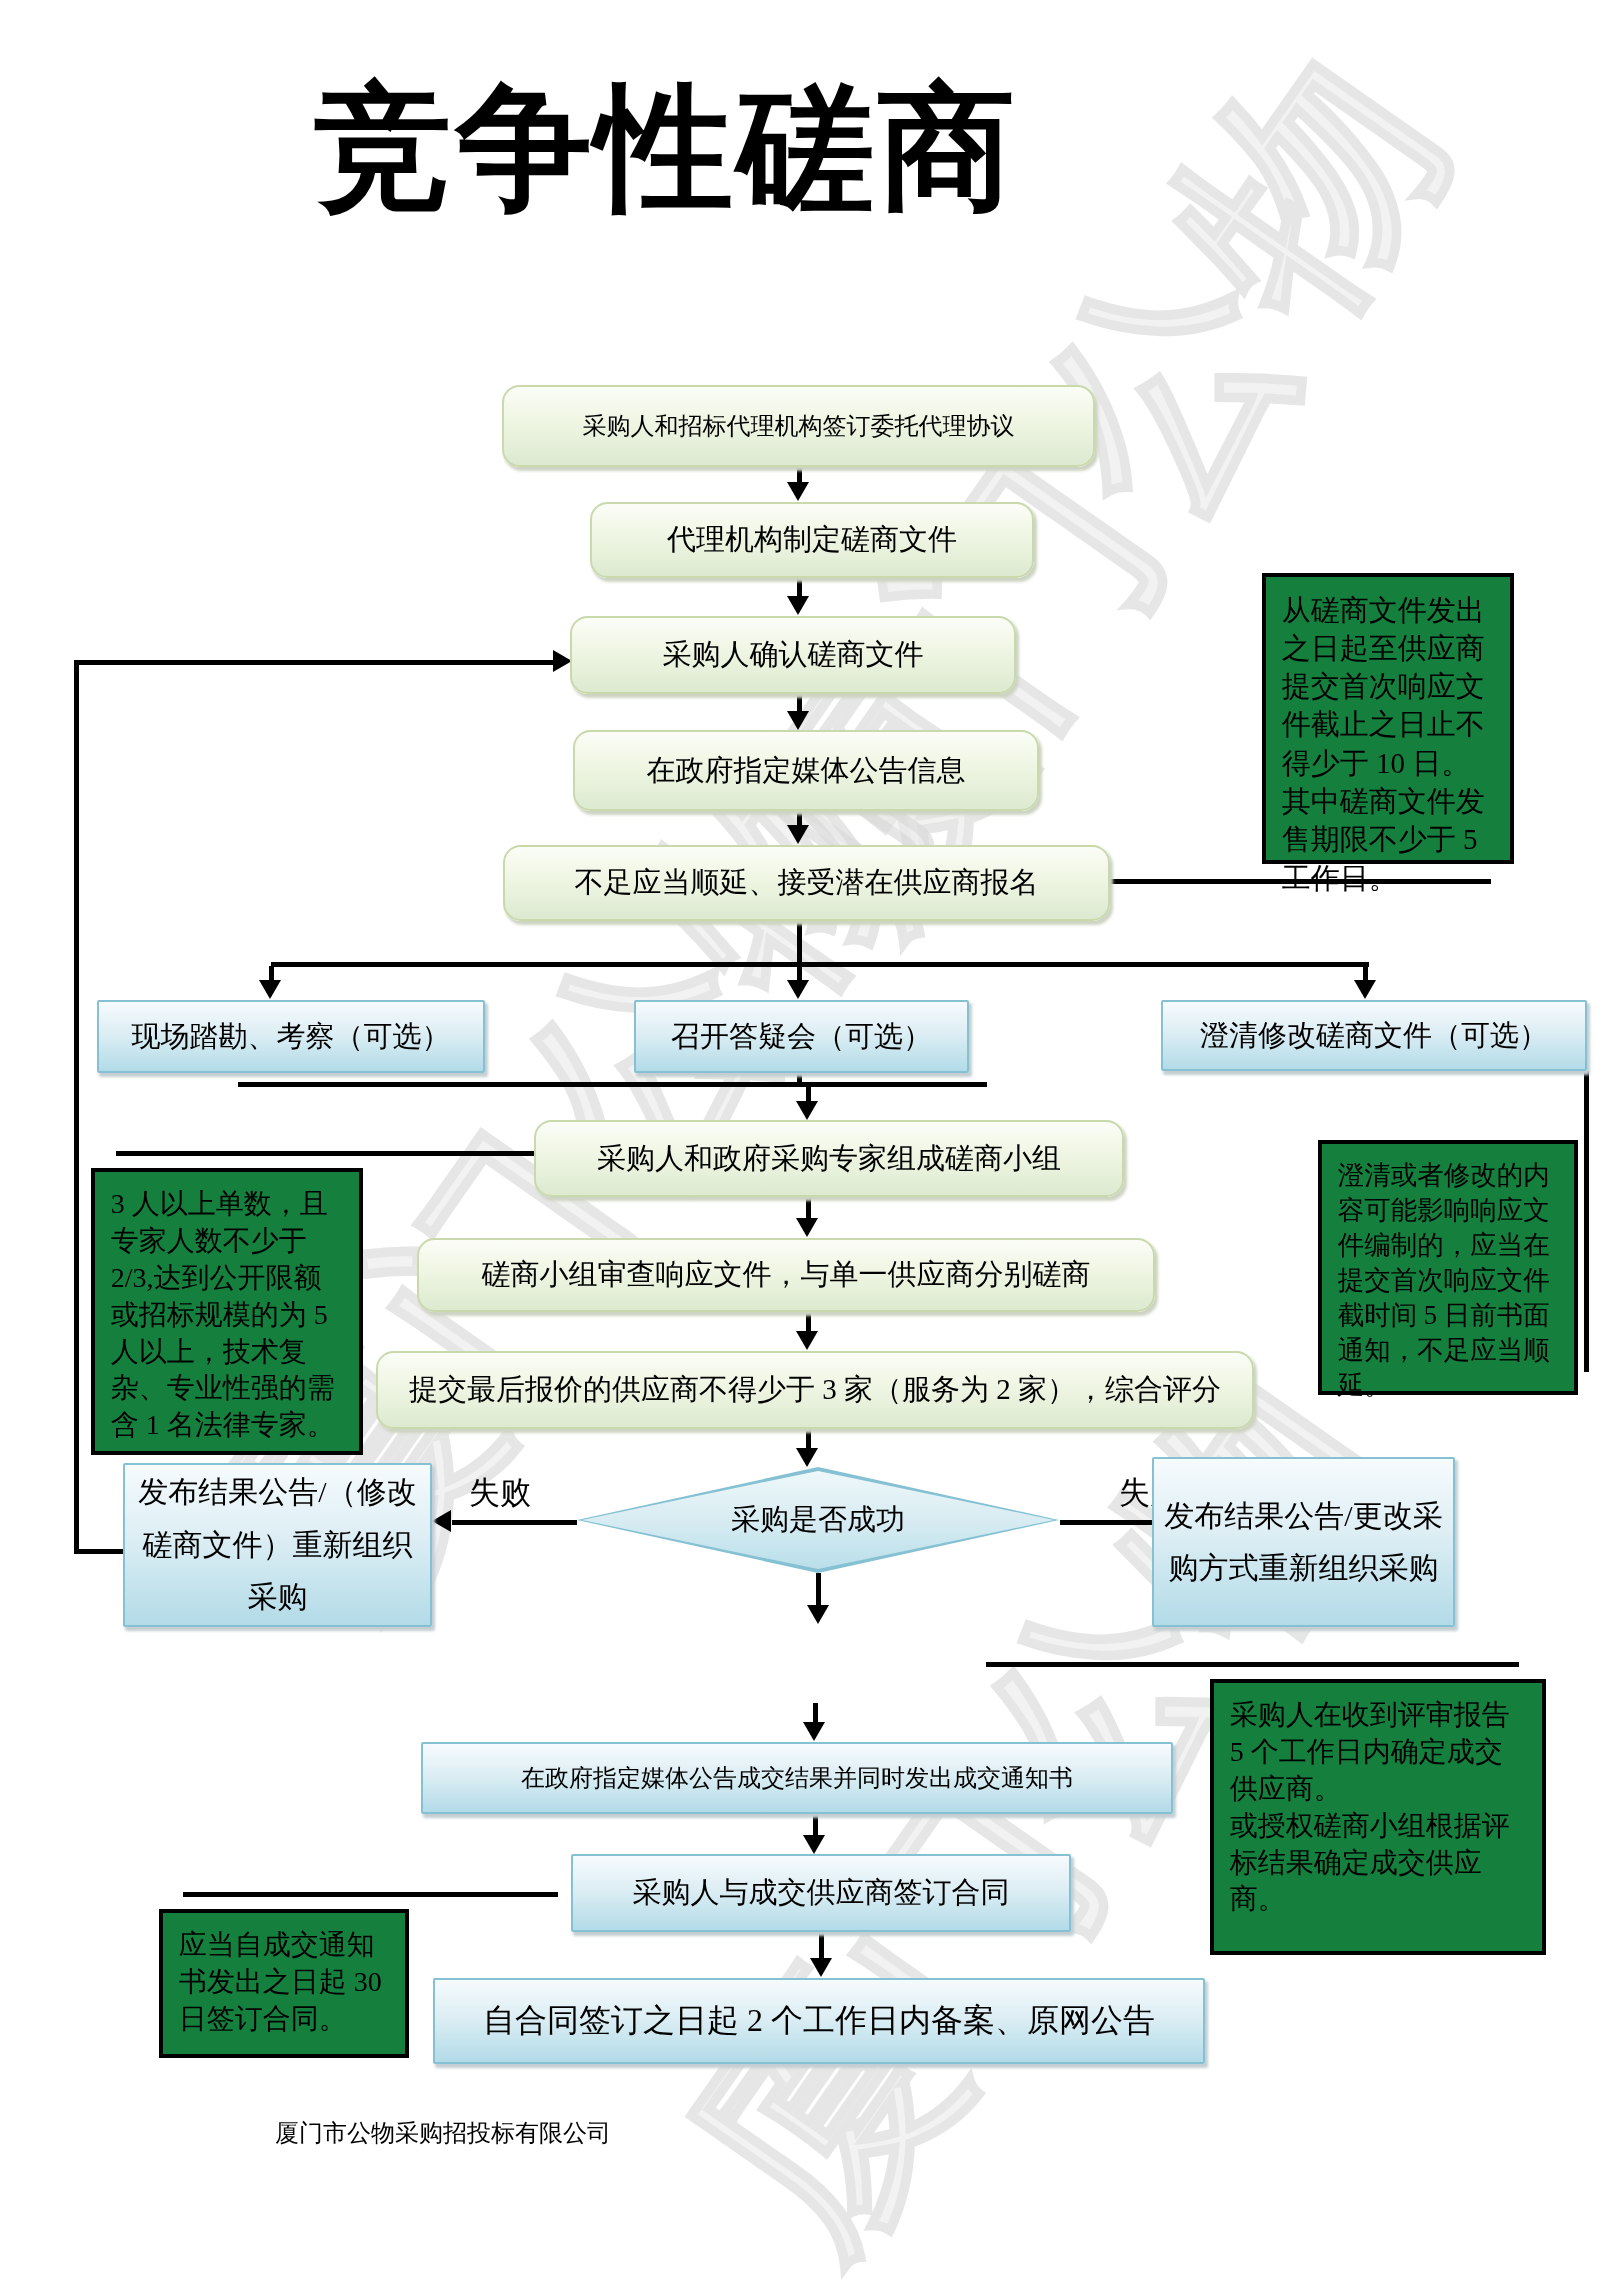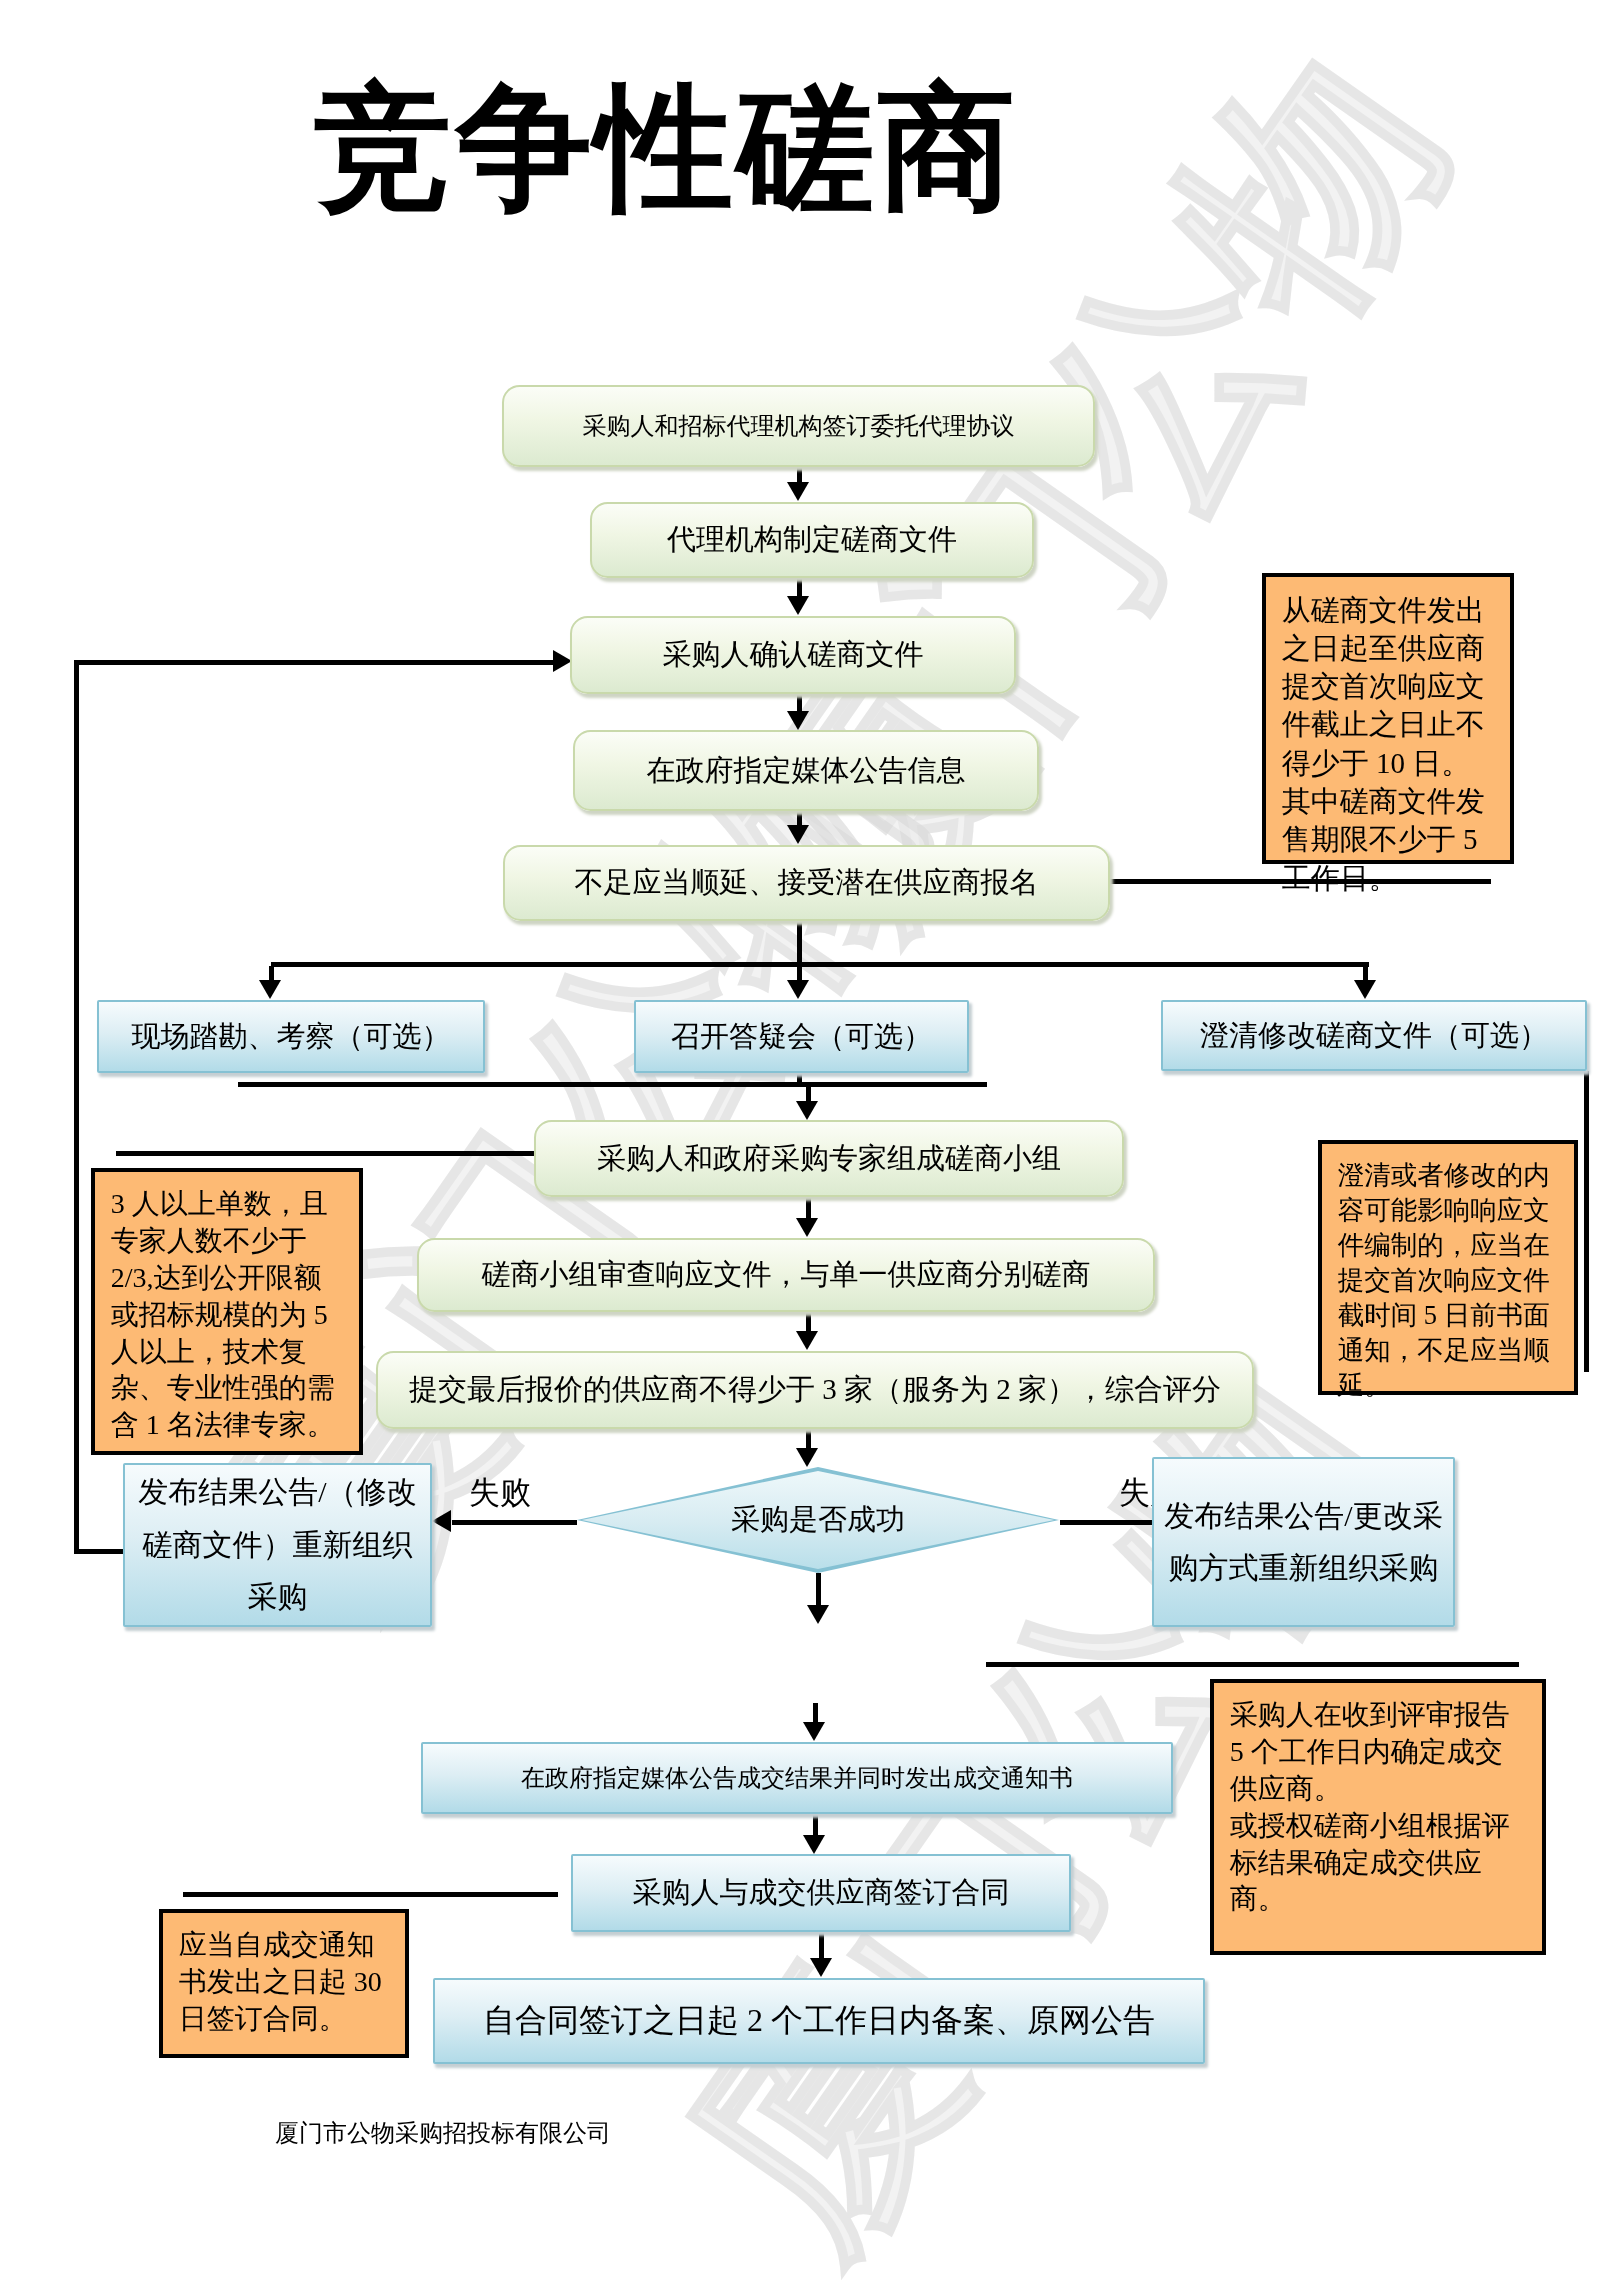--- a/index.html
+++ b/index.html
@@ -29,21 +29,21 @@
     background:linear-gradient(180deg,#fbfdf7 0%,#f0f6e4 42%,#dcead0 100%);
     border:2px solid #c9d9ab; border-radius:17.6px;
     box-shadow:2.9px 3.9px 2.9px #ced4c4;
   }
   .blue {
     background:linear-gradient(180deg,#f6fbfd 0%,#ddeef4 45%,#b2dbe8 100%);
     border:2.9px solid #85c1d3; border-radius:2px;
     box-shadow:2.9px 3.9px 2.9px #c4ced2;
   }
   .note {
-    position:absolute; z-index:3; box-sizing:border-box; background:#fdba74;
+    position:absolute; z-index:3; box-sizing:border-box; background:#15803d;
     border:4.9px solid #000; padding:13.7px 15.7px; font-size:28px; line-height:1.32;
     white-space:pre-line; text-align:left;
   }
   .hline,.vline { position:absolute; background:#000; z-index:2; }
   .hline { height:4.9px; } .vline { width:4.9px; }
   .ah { position:absolute; width:0; height:0; z-index:2; }
   .ah-down  { border-left:11.8px solid transparent; border-right:11.8px solid transparent; border-top:19.6px solid #000; }
   .ah-left  { border-top:11.8px solid transparent; border-bottom:11.8px solid transparent; border-right:19.6px solid #000; }
   .ah-right { border-top:11.8px solid transparent; border-bottom:11.8px solid transparent; border-left:19.6px solid #000; }
   .diamond-outer {

